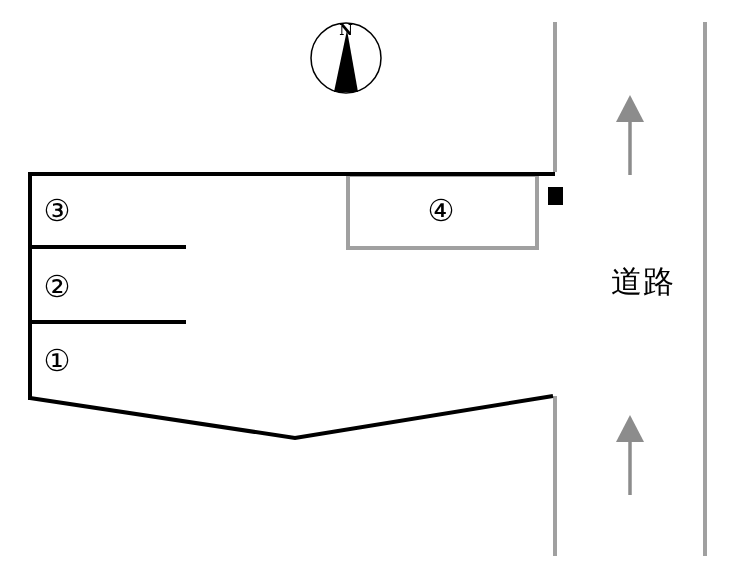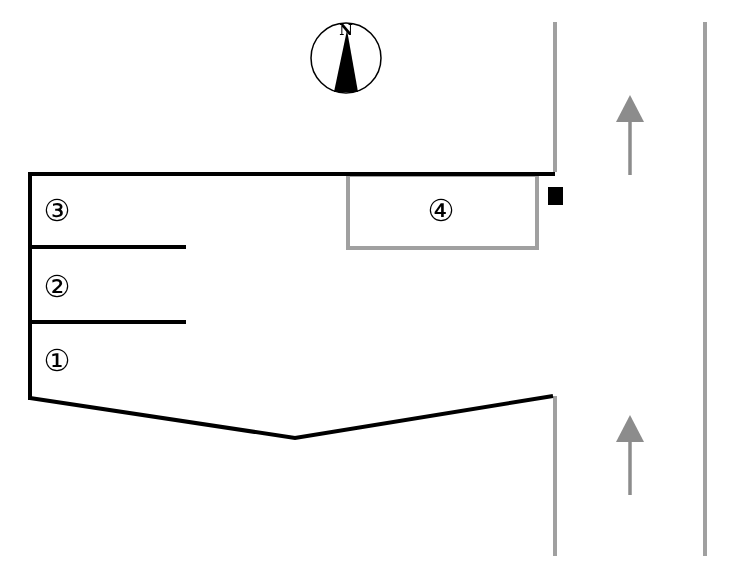--- a/index.html
+++ b/index.html
@@ -111,14 +111,15 @@
 
   </svg>
 
   <div class="compass-letter">N</div>
 
   <div class="zone-num" id="zone-label-3">③</div>
   <div class="zone-num" id="zone-label-2">②</div>
   <div class="zone-num" id="zone-label-1">①</div>
   <div class="zone-num" id="zone-label-4">④</div>
 
+  <div class="road-label">道路</div>
 
 </div>
 
 </body></html>

